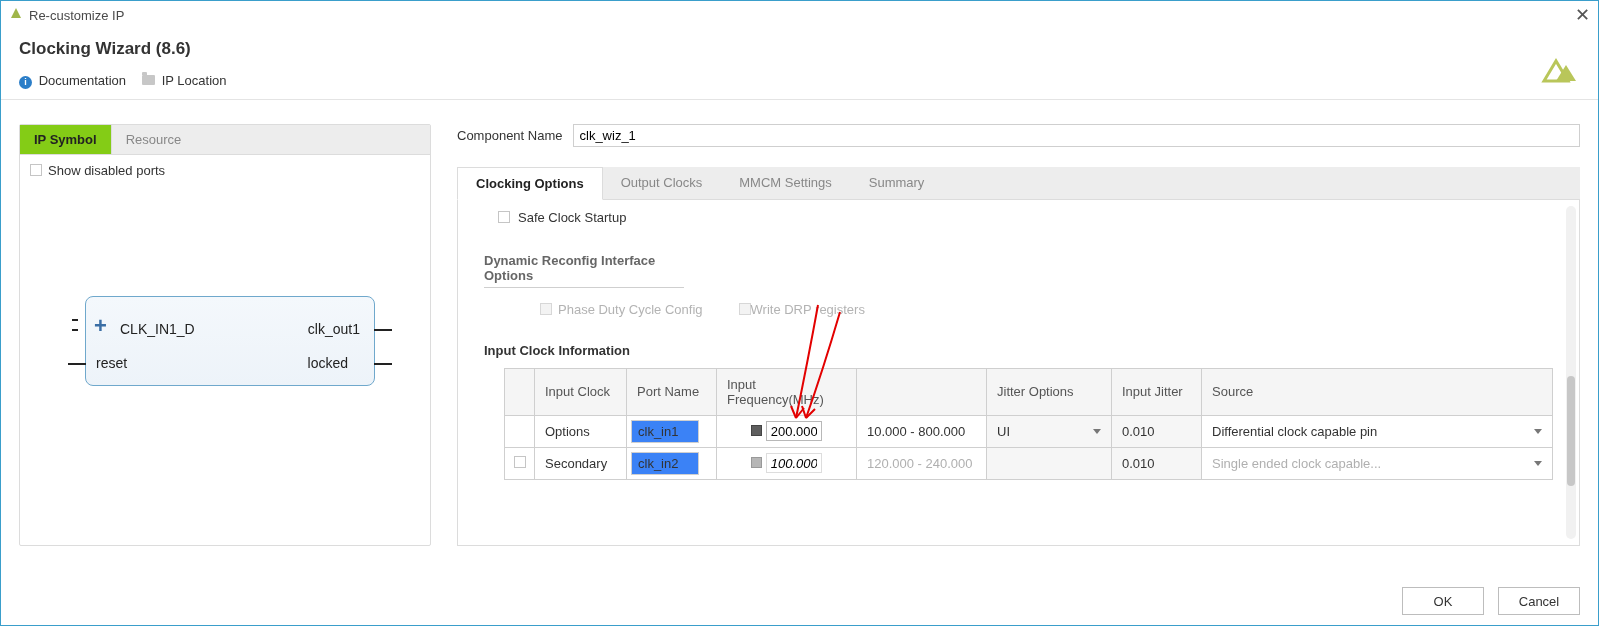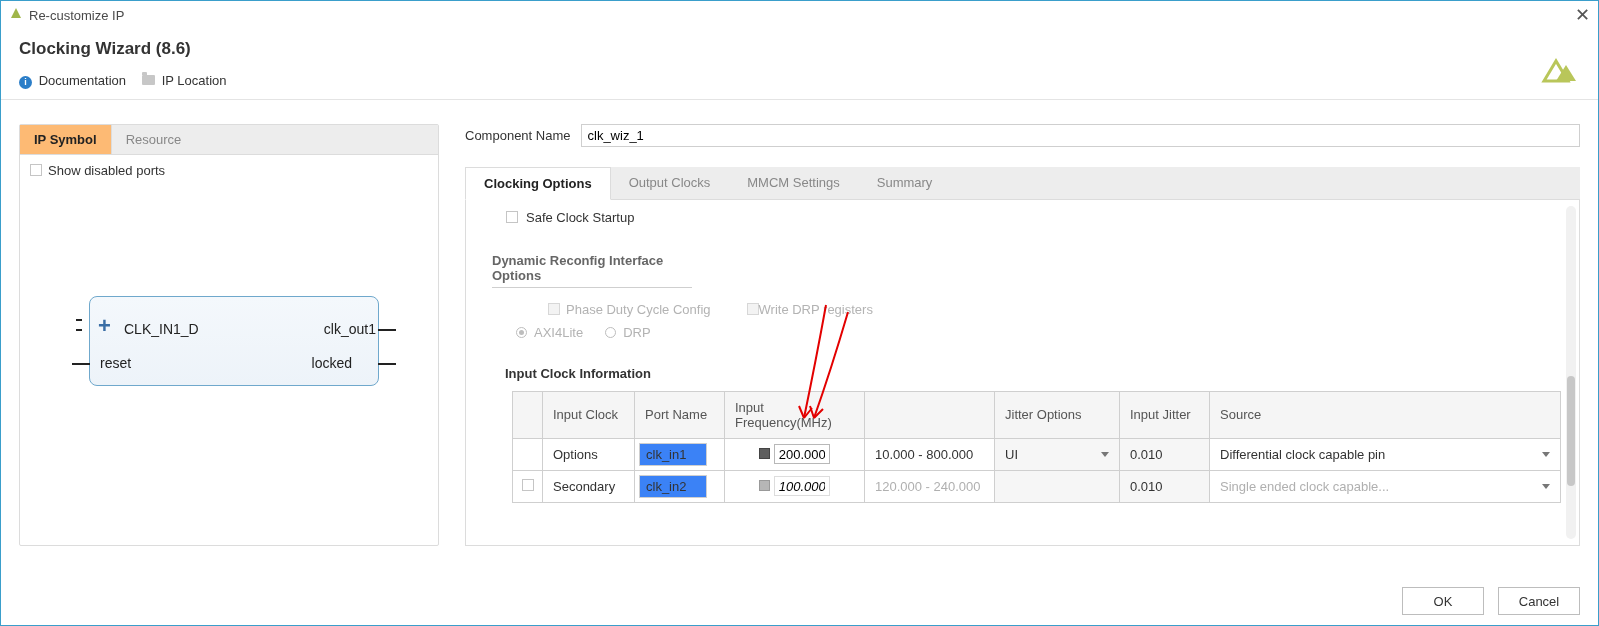--- a/index.html
+++ b/index.html
@@ -79,21 +79,21 @@
     background:#ededed;
     border-bottom:1px solid #dcdcdc;
   }
   .left-tab {
     padding:7px 14px;
     font-size:13px;
     color:#888;
     cursor:pointer;
   }
   .left-tab.active {
-    background:#fdba74;
+    background:#84cc16;
     color:#222;
     font-weight:bold;
     border-right:1px solid #dcdcdc;
   }
   .disabled-ports-row {
     padding:8px 10px;
     display:flex; align-items:center; gap:6px;
   }
   .symbol-holder {
     display:flex; justify-content:center; padding-top:110px;
@@ -102,21 +102,21 @@
     width:290px; height:90px;
     border:1px solid #6fa8cc;
     border-radius:8px;
     background:linear-gradient(#f4f8fc, #edf3f9);
     position:relative;
     margin-left:10px;
   }
   .port { position:absolute; font-size:14px; color:#222; }
   .port-in1 { left:34px; top:24px; }
   .port-reset { left:10px; top:58px; }
-  .port-out1 { right:2px; top:24px; }
+  .port-out1 { right:14px; top:24px; }
   .port-locked { right:26px; top:58px; }
   .wire { position:absolute; background:#222; height:2px; }
   .wire-in1a { width:6px; left:-14px; top:32px; }
   .wire-in1b { width:6px; left:-14px; top:22px; }
   .wire-reset { width:18px; left:-18px; top:66px; }
   .wire-out1 { width:18px; right:-18px; top:32px; }
   .wire-locked { width:18px; right:-18px; top:66px; }
   .plus-icon {
     position:absolute; left:8px; top:19px;
     width:20px; height:20px;
@@ -151,21 +151,21 @@
     color:#222;
     font-weight:bold;
     border:1px solid #dcdcdc;
     border-bottom:1px solid #fff;
     margin-bottom:-1px;
   }
   .tab-content {
     border:1px solid #dcdcdc;
     border-top:none;
     flex:1;
-    padding:10px 18px 12px 26px;
+    padding:10px 26px 12px 26px;
     position:relative;
     overflow:hidden;
   }
   .scroll-track {
     position:absolute; right:3px; top:6px; bottom:6px; width:10px;
     background:#f1f1f1; border-radius:5px;
   }
   .scroll-thumb {
     position:absolute; left:1px; right:1px; top:170px; height:110px;
     background:#c7c7c7; border-radius:5px;
@@ -191,21 +191,21 @@
     width:5px; height:5px; border-radius:50%; background:#bdbdbd;
   }
   .chk {
     width:12px; height:12px; border:1px solid #c5c5c5;
     display:inline-block; background:#fff;
   }
   .chk.dis { background:#f3f3f3; border-color:#d7d7d7; }
   .chk.small-grey { width:11px; height:11px; background:#b6b6b6; border:1px solid #999; }
   .chk.small-dark { width:11px; height:11px; background:#5e5e5e; border:1px solid #444; }
   .radio-row { display:flex; gap:22px; margin-top:8px; margin-left:24px; color:#b3b3b3; }
-  .section-h2 { margin-top:26px; font-weight:bold;margin-left:13px; }
+  .section-h2 { margin-top:26px; font-weight:bold; }
   .clk-table {
     margin-top:10px; margin-left:20px;
     border:1px solid #cfcfcf; border-collapse:collapse;
     width:1049px;
   }
   .clk-table th, .clk-table td {
     border:1px solid #cfcfcf;
     padding:8px 10px;
     text-align:left;
     font-weight:normal;
@@ -333,30 +333,20 @@
 
       <div class="reconfig-row">
         <span></span>
         <span style="display:flex;align-items:center;gap:6px;">
           <span class="chk dis"></span>
           <span>Phase Duty Cycle Config</span>
         </span>
         <span style="display:flex;align-items:center;gap:0;">
           <span class="chk dis"></span>
           <span>Write DRP registers</span>
-        </span>
-      </div>
-      <div class="radio-row">
-        <span style="display:flex;align-items:center;gap:5px;">
-          <span class="radio sel"></span>
-          <span>AXI4Lite</span>
-        </span>
-        <span style="display:flex;align-items:center;gap:5px;">
-          <span class="radio"></span>
-          <span>DRP</span>
         </span>
       </div>
 
       <div class="section-h2">Input Clock Information</div>
 
       <table class="clk-table">
         <tbody>
             <tr>
           <th style="width:30px"></th>
           <th style="width:92px">Input Clock</th>

